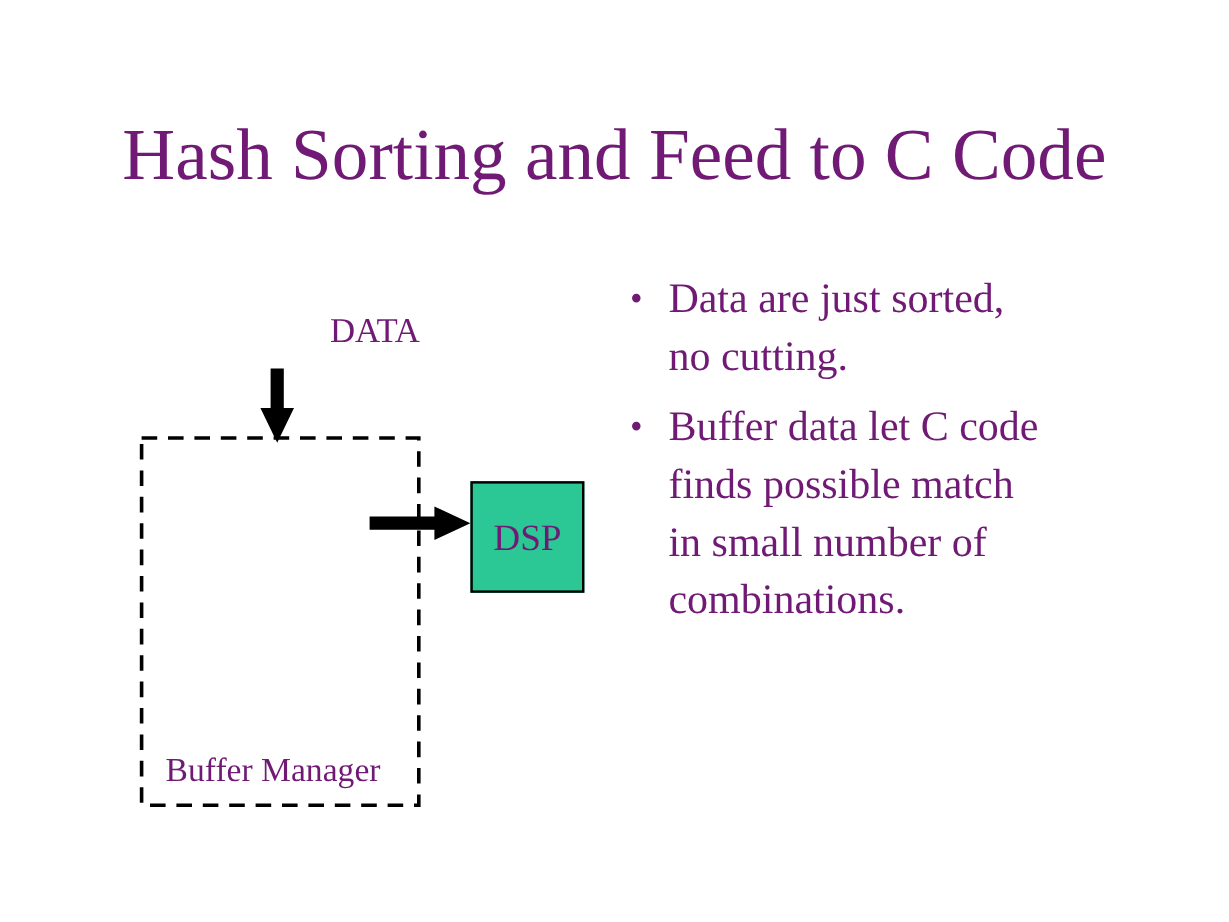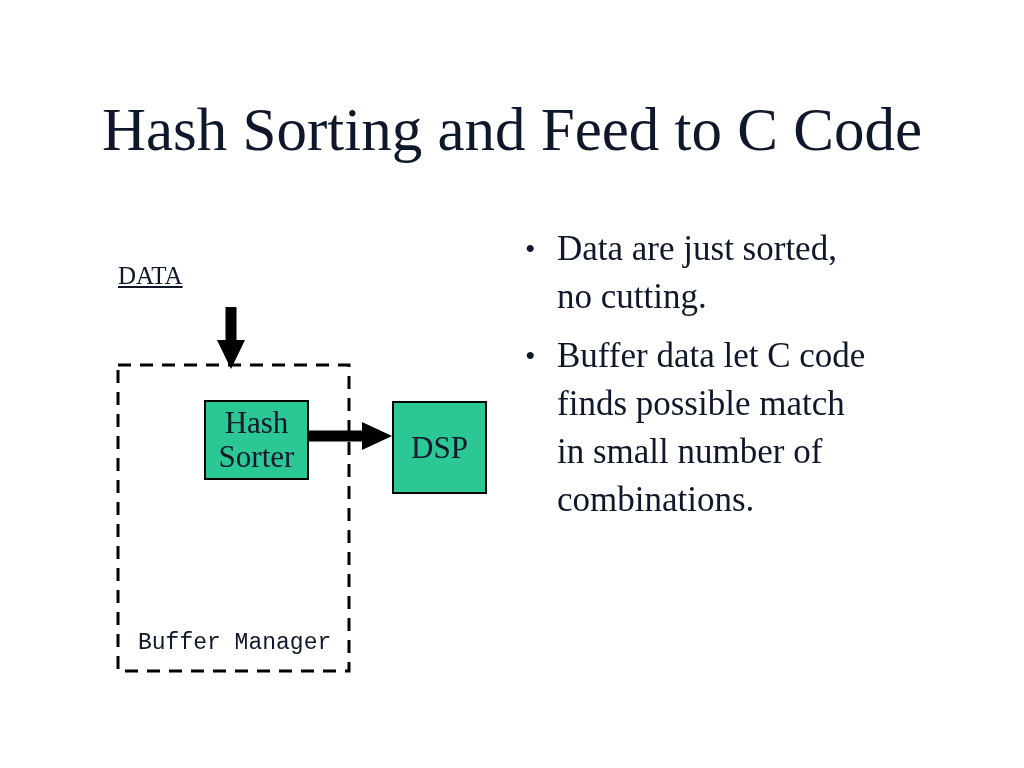--- a/index.html
+++ b/index.html
@@ -7,21 +7,21 @@
     padding: 0;
     background: #ffffff;
   }
   .slide {
     position: relative;
     width: 1024px;
     height: 768px;
     background: #ffffff;
     overflow: hidden;
     font-family: "Liberation Serif", serif;
-    color: #0f172a;
+    color: #701a75;
   }
   .title {
     position: absolute;
     top: 96px;
     left: 0;
     width: 1024px;
     text-align: center;
     font-size: 61px;
     font-weight: normal;
     line-height: 1.1;
@@ -31,24 +31,23 @@
   .diagram-layer {
     position: absolute;
     top: 0;
     left: 0;
   }
   .data-label {
     position: absolute;
     left: 118px;
     top: 256px;
     width: 232px;
-    text-align: left;
-    font-size: 25px;
+    text-align: right;
+    font-size: 29px;
     line-height: 40px;
-    text-decoration: underline;
   }
   .node-box {
     position: absolute;
     background: #2bc795;
     border: 2px solid #000000;
     box-sizing: border-box;
     display: flex;
     align-items: center;
     justify-content: center;
     text-align: center;
@@ -65,24 +64,23 @@
     left: 392px;
     top: 401px;
     width: 95px;
     height: 93px;
     font-size: 31px;
   }
   .buffer-label {
     position: absolute;
     left: 138px;
     top: 626px;
-    font-size: 23px;
+    font-size: 28px;
     line-height: 34px;
     white-space: nowrap;
-    font-family: Liberation Mono, monospace;
   }
   .bullets {
     position: absolute;
     left: 525px;
     top: 225px;
     width: 440px;
     font-size: 35px;
     line-height: 48px;
   }
   .bullet-item {
@@ -113,24 +111,20 @@
   <h1 class="title">Hash Sorting and Feed to C Code</h1>
 
   <svg class="diagram-layer" width="1024" height="768" viewBox="0 0 1024 768">
     <rect x="118" y="365" width="231" height="306" fill="none" stroke="#000000" stroke-width="3" stroke-dasharray="13 9"></rect>
     <path d="M 225.5 307 L 236.5 307 L 236.5 340 L 245 340 L 231 369 L 217 340 L 225.5 340 Z" fill="#000000"></path>
     <path d="M 308 430.5 L 362 430.5 L 362 422 L 392 436 L 362 450 L 362 441.5 L 308 441.5 Z" fill="#000000"></path>
   </svg>
 
   <div class="data-label">DATA</div>
 
-  <div class="node-box hash-box">
-    <span class="prelines">Hash
-Sorter</span>
-  </div>
 
   <div class="node-box dsp-box">
     <span>DSP</span>
   </div>
 
   <div class="buffer-label">Buffer Manager</div>
 
   <div class="bullets">
 
     <div class="bullet-item">

